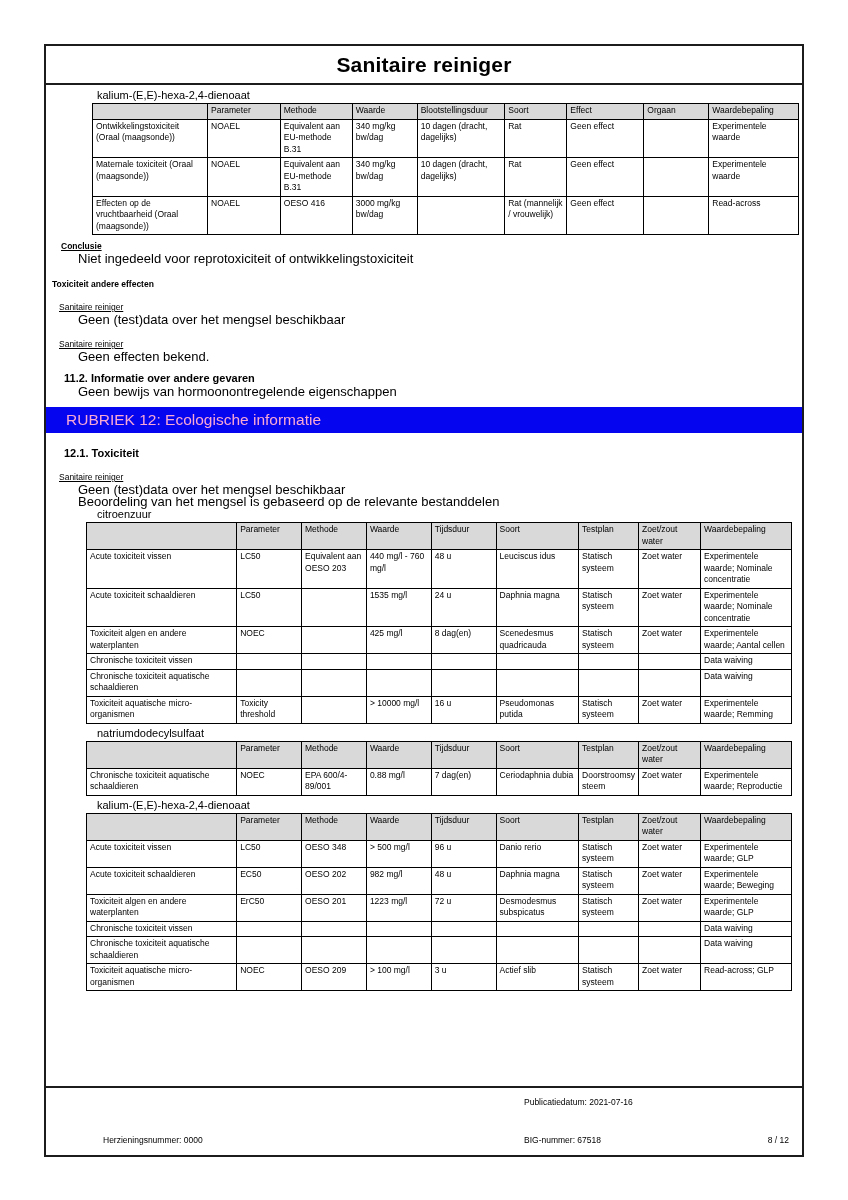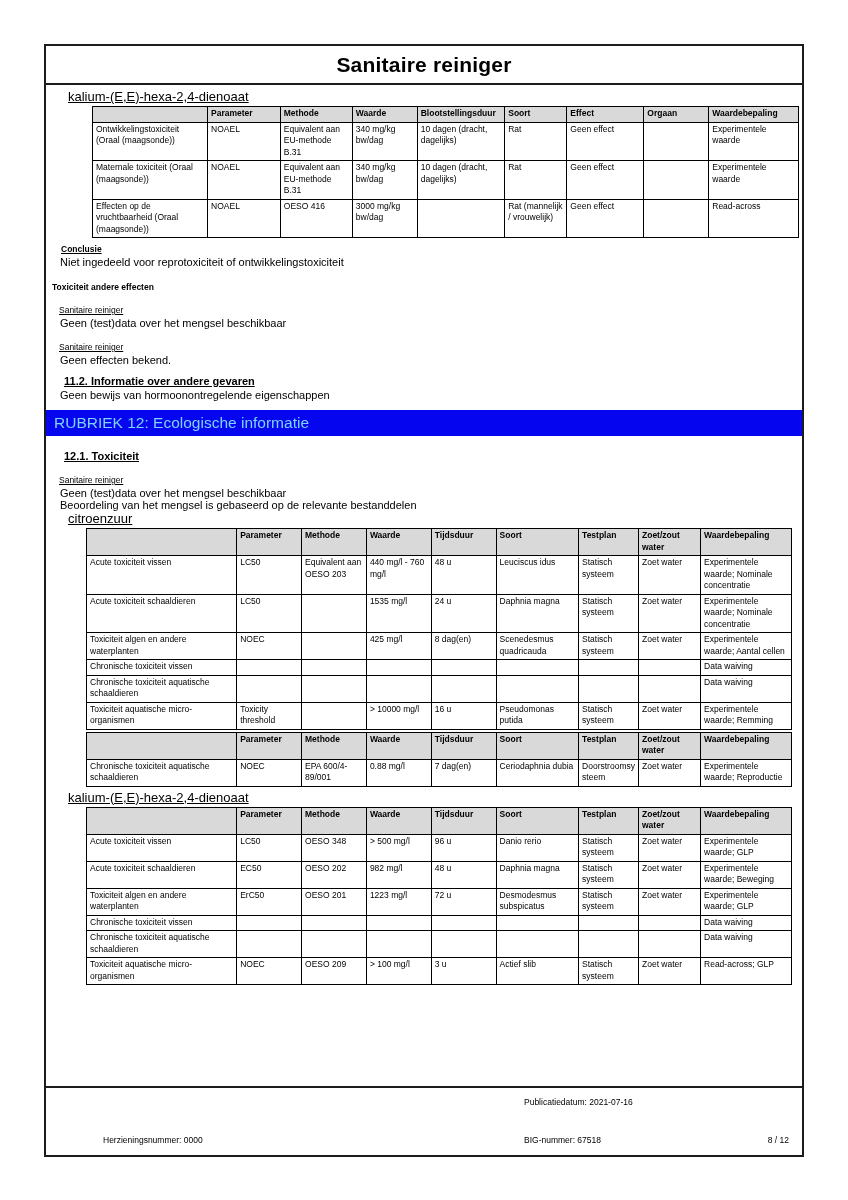--- a/index.html
+++ b/index.html
@@ -20,60 +20,60 @@
     height: 39px;
     border-bottom: 2px solid #1c1c1c;
     display: flex; align-items: center; justify-content: center;
   }
   .title-box h1 {
     margin: 0; font-size: 21px; font-weight: bold; letter-spacing: 0.2px;
   }
   .content { height: 1002px; overflow: hidden; }
 
   .substance-label {
-    font-size: 13px; margin: 4px 0 1px 22px; text-decoration: underline;
+    font-size: 11px; margin: 4px 0 1px 51px; 
   }
   .conclusie-label {
     font-size: 8.5px; font-weight: bold; text-decoration: underline;
     margin: 6px 0 0 15px;
   }
-  .body-text { font-size: 11px; line-height: 12px; margin: 2px 0 0 14px; }
+  .body-text { font-size: 13px; line-height: 12px; margin: 2px 0 0 32px; }
   .bold-heading { font-size: 8.5px; font-weight: bold; margin: 14px 0 0 6px; }
   .product { font-size: 8.5px; text-decoration: underline; margin: 13px 0 0 13px; }
-  .sub-heading { font-size: 11px; font-weight: bold; margin: 9px 0 0 18px; text-decoration: underline; }
+  .sub-heading { font-size: 11px; font-weight: bold; margin: 9px 0 0 18px; }
 
   .rubriek-banner {
     margin-top: 9px;
     height: 26px;
     background: var(--banner, #0505f0);
-    color: #7dd3fc;
+    color: #f9a8d4;
     font-size: 15.5px;
     display: flex; align-items: center;
-    padding-left: 8px;
+    padding-left: 20px;
   }
   .s121 { margin-top: 14px; }
 
   .tbl-wrap { margin-top: 2px; }
   .tbl-wrap.t1 { margin-left: 46px; width: 707px; }
   .tbl-wrap.eco { margin-left: 40px; width: 706px; }
   table {
     border-collapse: collapse; width: 100%;
     border: 1.5px solid #000;
     table-layout: fixed;
   }
   th, td {
     border: 1px solid #000;
     font-size: 8.5px;
     line-height: 11.5px;
     padding: 1px 3px 2px 3px;
     vertical-align: top;
     text-align: left;
     overflow-wrap: break-word;
   }
-  th { background: var(--thbg, #d9d9d9); font-weight: bold; }
+  th { background: var(--thbg, #d9d9d9); font-weight: normal; }
 
   .footer {
     position: absolute; left: 0; right: 0; bottom: 0;
     height: 69px;
     border-top: 2px solid #1c1c1c;
     font-size: 8.5px;
     margin-top: 20px;
   }
   .footer .pub { position: absolute; left: 478px; top: 9px; }
   .footer .herz { position: absolute; left: 11px; bottom: 10px; padding-left: 46px; }
@@ -268,20 +268,21 @@
               <td>16 u</td>
               <td>Pseudomonas putida</td>
               <td>Statisch systeem</td>
               <td>Zoet water</td>
               <td>Experimentele waarde; Remming</td>
             </tr>
           </tbody>
         </table>
       </div>
 
+    <div class="substance-label" style="margin-top:3px;">natriumdodecylsulfaat</div>
     <div class="tbl-wrap eco">
         <table>
           <colgroup>
             <col style="width: 21.3%;">
             <col style="width: 9.2%;">
             <col style="width: 9.2%;">
             <col style="width: 9.2%;">
             <col style="width: 9.2%;">
             <col style="width: 11.7%;">
             <col style="width: 8.5%;">

